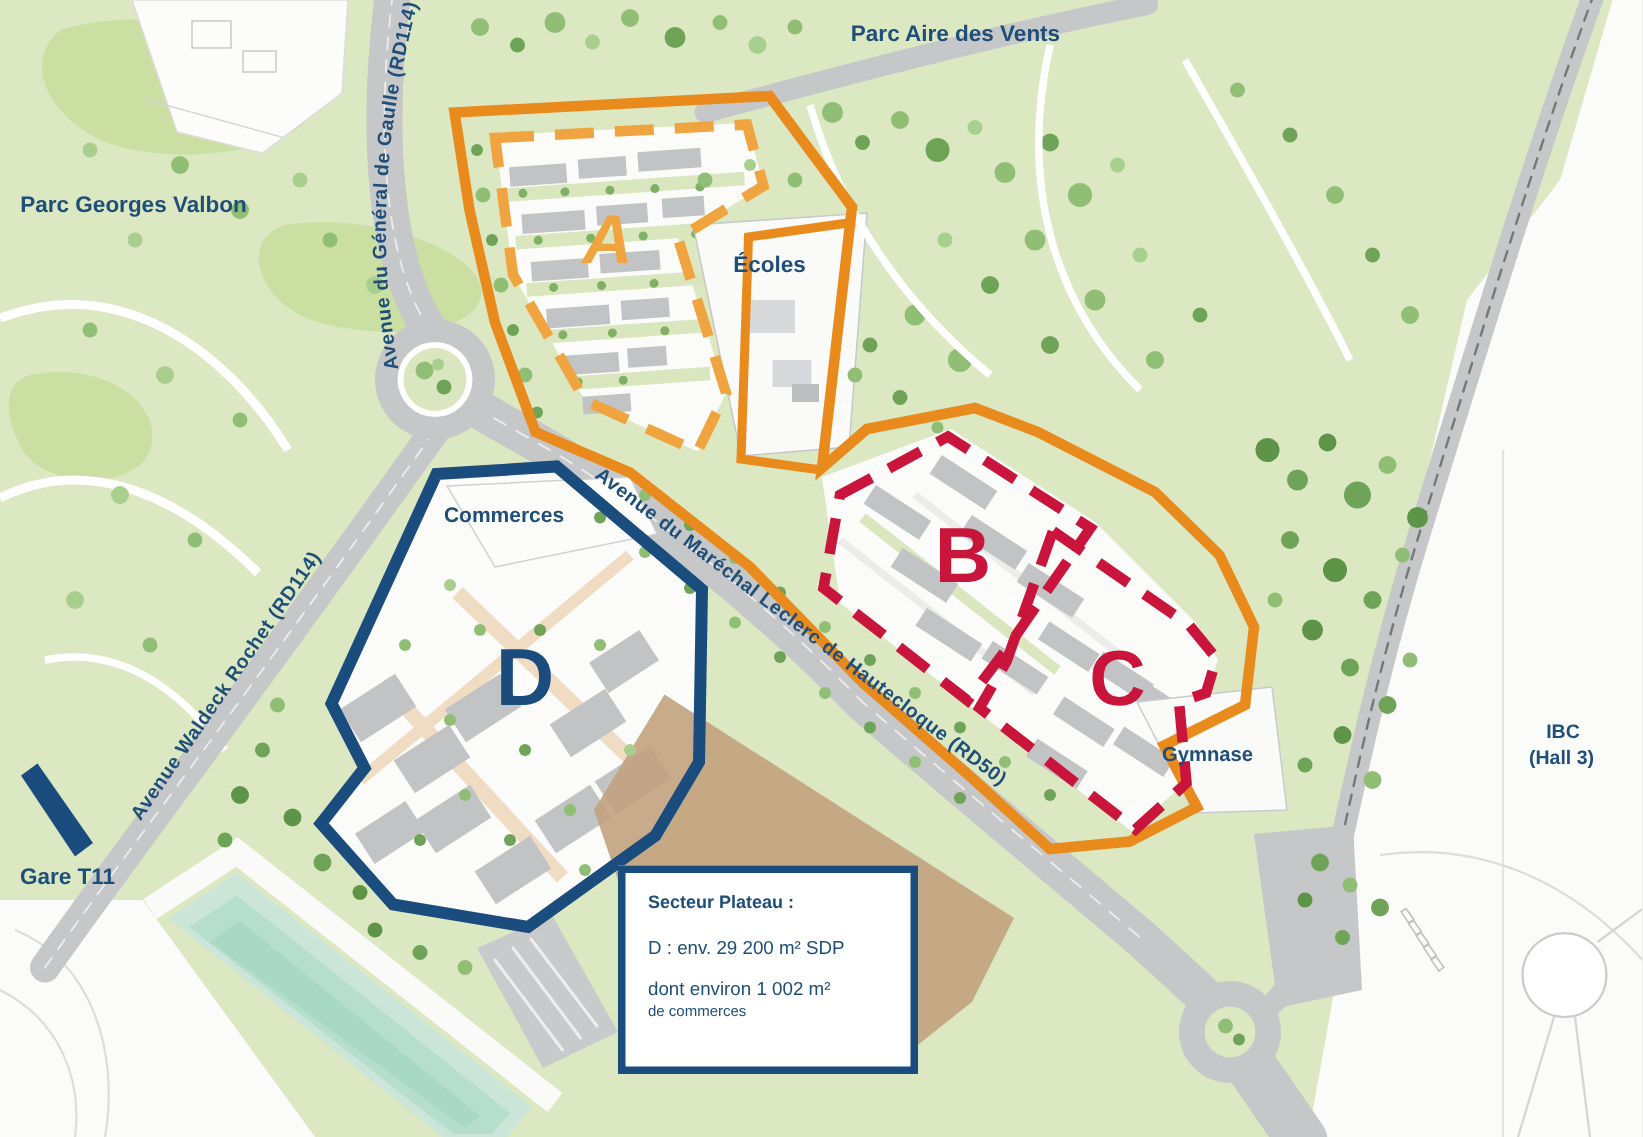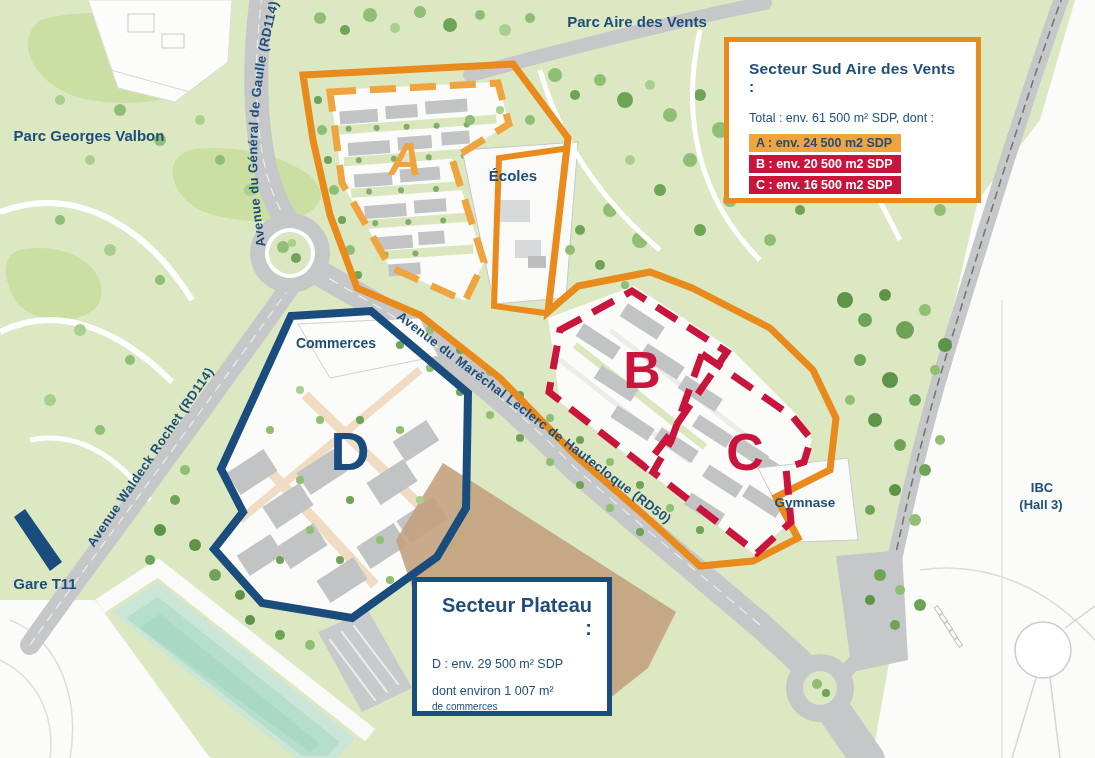--- a/index.html
+++ b/index.html
@@ -24,21 +24,21 @@
   .ls-title{font-size:15.5px;font-weight:bold;margin:8px 0 0 8px;letter-spacing:.2px;}
   .ls-total{font-size:12.5px;margin:15px 0 9px 8px;}
   .ls-row{font-size:12.5px;font-weight:bold;margin:0 0 3px 8px;padding:2px 7px;
           width:152px;box-sizing:border-box;}
   .ls-row-a{background:#F0A43F;color:#1F4E79;}
   .ls-row-b{background:#C9143C;color:#ffffff;}
   .ls-row-c{background:#C9143C;color:#ffffff;}
 
   .legend-plateau{left:412px;top:577px;width:200px;height:139px;border:5px solid #1A4C7E;
                   padding:4px 15px 0 15px;}
-  .lp-title{text-align:right;font-size:20px;font-weight:bold;margin-top:8px;}
+  .lp-title{text-align:left;font-size:12px;font-weight:bold;margin-top:8px;}
   .lp-line1{font-size:12.5px;margin-top:17px;}
   .lp-line2{font-size:12.5px;margin-top:13px;}
   .lp-line3{font-size:10px;margin-top:3px;}
 </style>
 </head>
 <body>
 
 <div id="stage">
 
 <svg id="map-svg" width="1095" height="758" viewBox="0 0 1095 758">
@@ -394,28 +394,21 @@
     </text>
     <text class="road-label" text-anchor="start">
       <textPath href="#p-waldeck" startOffset="10">Avenue Waldeck Rochet (RD114)</textPath>
     </text>
     <text class="road-label" text-anchor="start" font-size="12.5">
       <textPath href="#p-leclerc" startOffset="0">Avenue du Maréchal Leclerc de Hautecloque (RD50)</textPath>
     </text>
   </g>
 </svg>
 
-<div class="legend legend-sud">
-  <div class="ls-title">Secteur Sud Aire des Vents :</div>
-  <div class="ls-total">Total : env. 61 500 m² SDP, dont :</div>
-  <div class="ls-row ls-row-a">A : env. 24 500 m2 SDP</div>
-  <div class="ls-row ls-row-b">B : env. 20 500 m2 SDP</div>
-  <div class="ls-row ls-row-c">C : env. 16 500 m2 SDP</div>
-</div>
 
 <div class="legend legend-plateau">
   <div class="lp-title">Secteur Plateau :</div>
-  <div class="lp-line1">D : env. 29 500 m² SDP</div>
-  <div class="lp-line2">dont environ 1 007 m²</div>
+  <div class="lp-line1">D : env. 29 200 m² SDP</div>
+  <div class="lp-line2">dont environ 1 002 m²</div>
   <div class="lp-line3">de commerces</div>
 </div>
 
 </div>
 
 </body></html>

